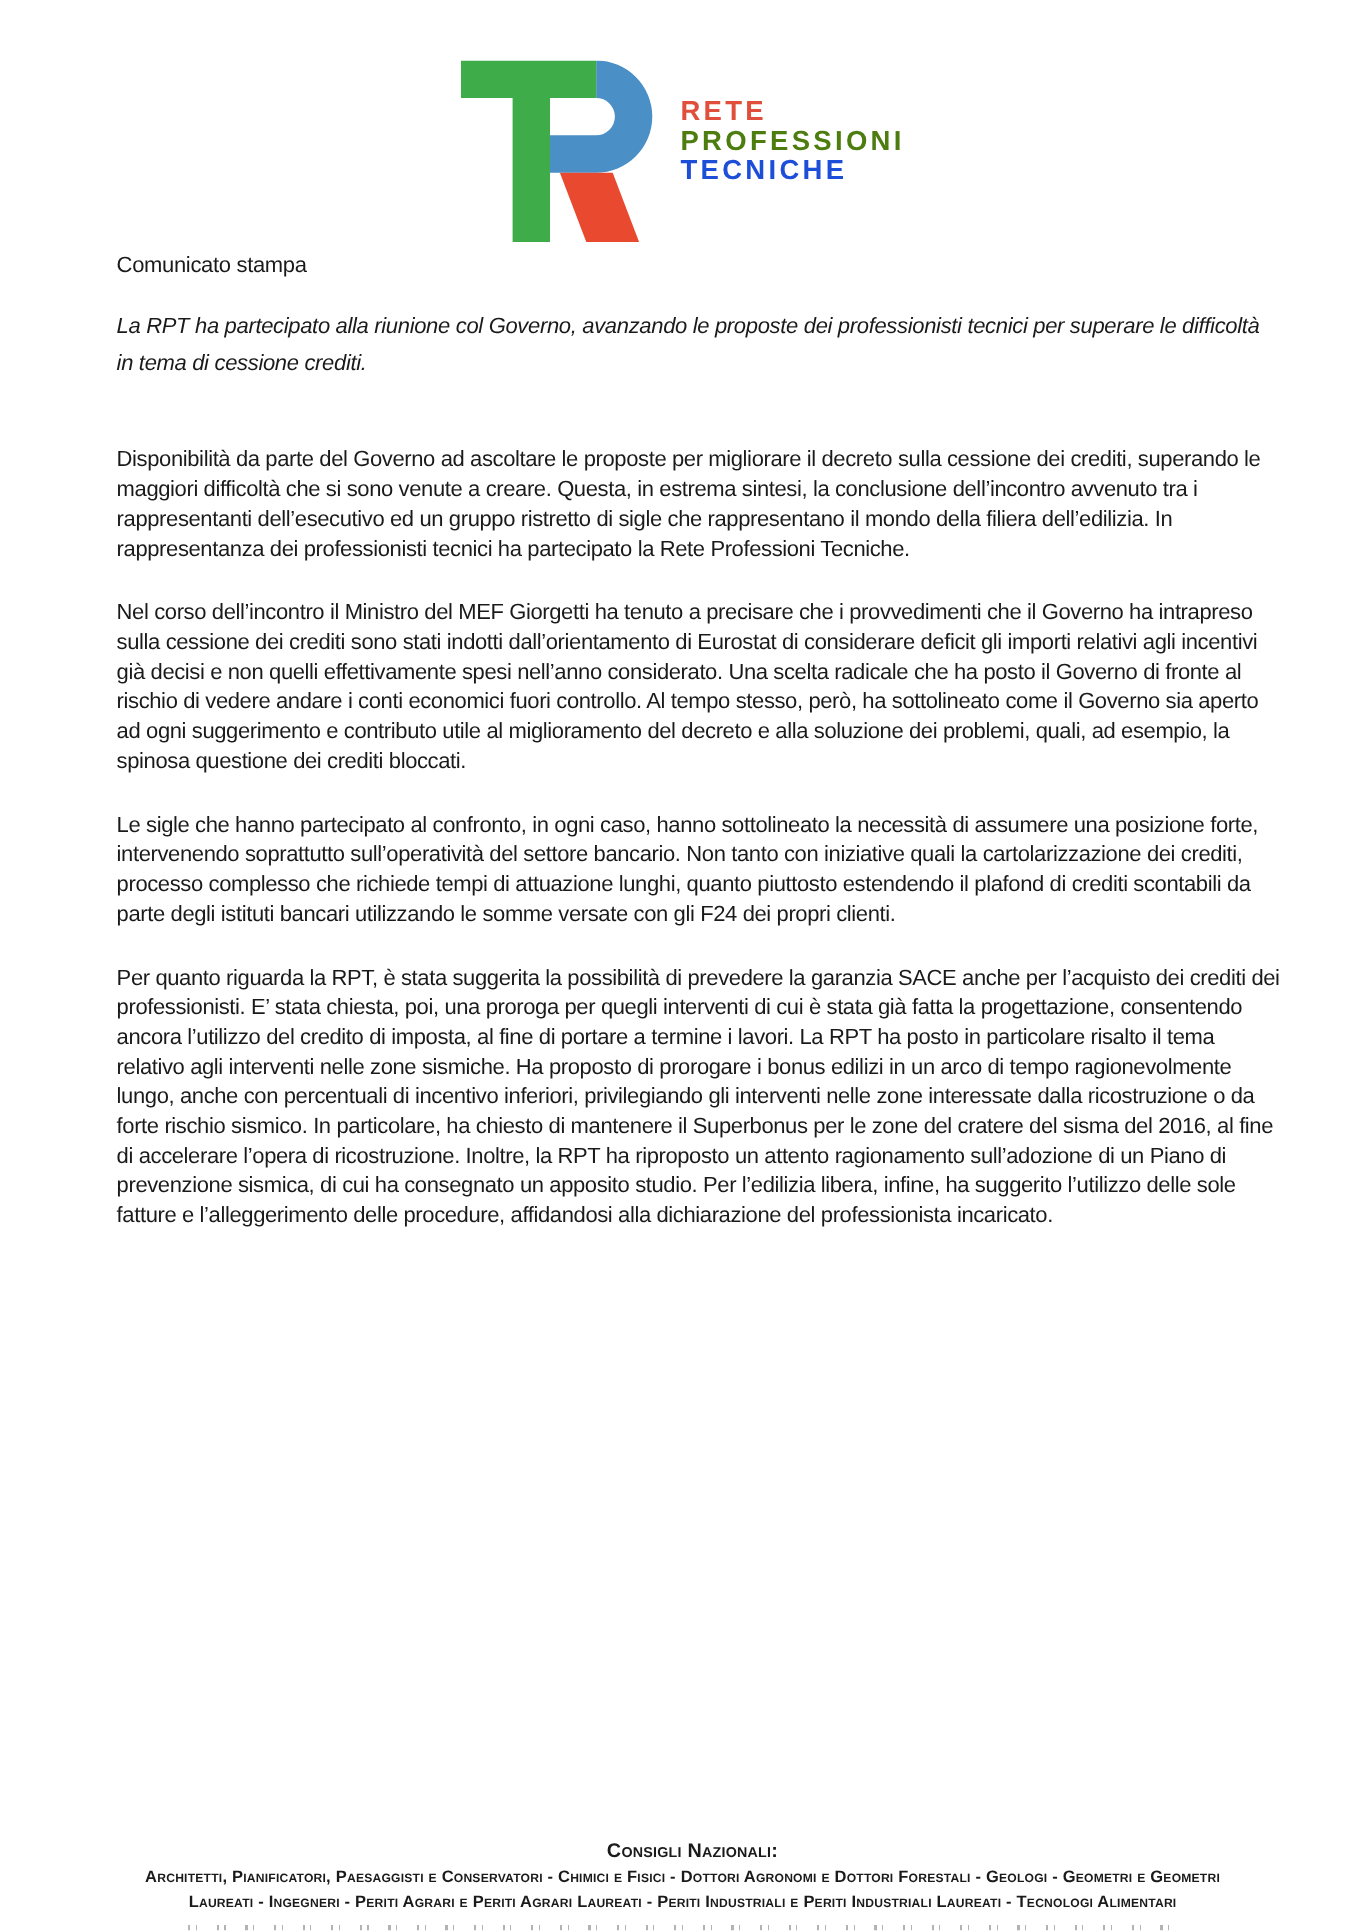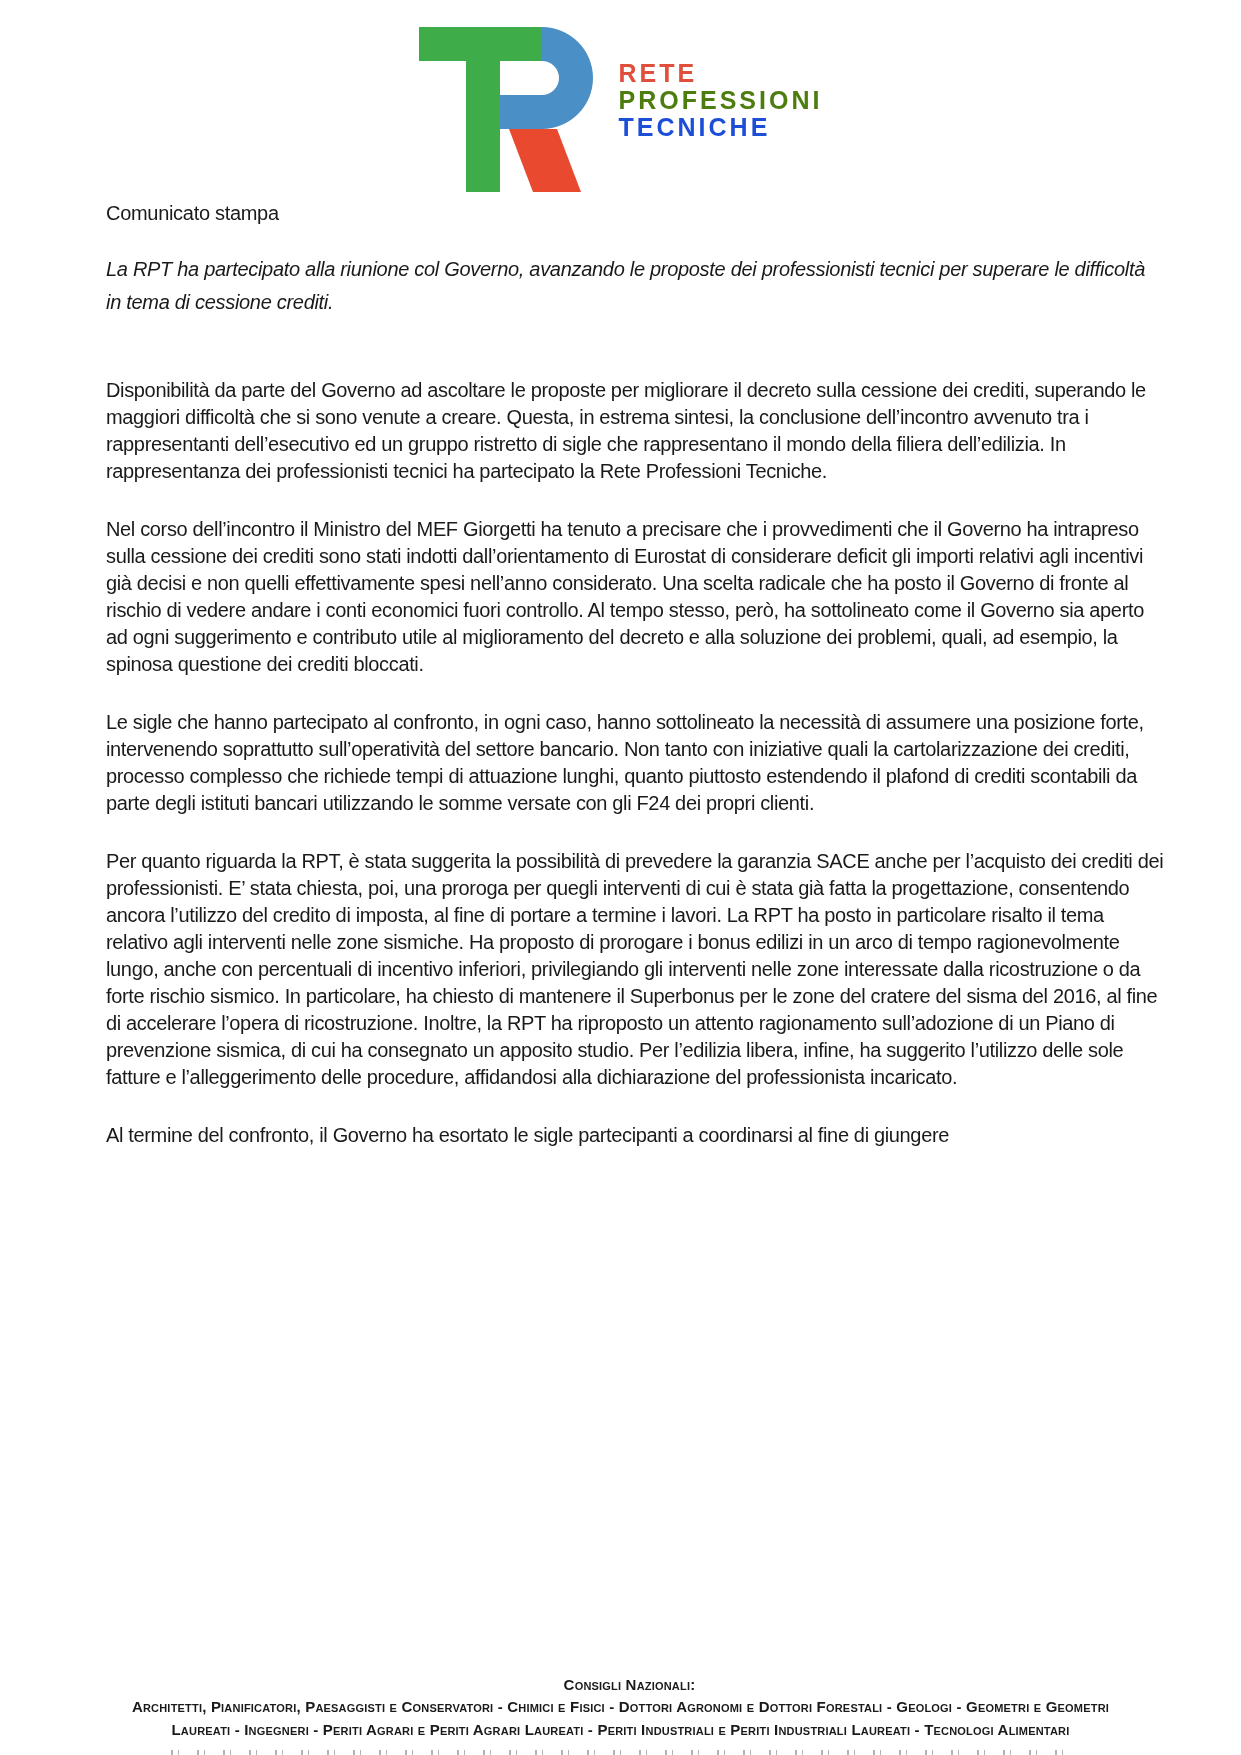--- a/index.html
+++ b/index.html
@@ -13,21 +13,21 @@
     color: #1a1a1a;
   }
   .page {
     position: relative;
     width: 1241px;
     height: 1755px;
   }
 
   
   .logo-row {
-    padding-top: 27px;
+    padding-top: 55px;
     display: flex;
     justify-content: center;
     align-items: flex-start;
     gap: 20px;
   }
   .logo-mark { width: 180px; height: 165px; flex: 0 0 auto; }
   .logo-wordmark {
     margin-top: 33px;
     display: flex;
     flex-direction: column;
@@ -72,21 +72,21 @@
 
   
   .footer {
     position: absolute;
     left: 0;
     bottom: 0;
     width: 1241px;
     text-align: center;
   }
   .footer-consigli-label {
-    font-size: 15px;
+    font-size: 18px;
     font-weight: bold;
     font-variant: small-caps;
     letter-spacing: 0.2px;
     padding-left: 18px;
   }
   .footer-consigli-list {
     margin: 2px auto 0 auto;
     width: 1025px;
     font-size: 15px;
     font-weight: bold;
@@ -151,21 +151,20 @@
     <div class="kicker">Comunicato stampa</div>
 
 
     <div class="doc-subtitle">La RPT ha partecipato alla riunione col Governo, avanzando le proposte dei professionisti tecnici per superare le difficoltà in tema di cessione crediti.</div>
 
     <div class="body-copy">
       <p>Disponibilità da parte del Governo ad ascoltare le proposte per migliorare il decreto sulla cessione dei crediti, superando le maggiori difficoltà che si sono venute a creare. Questa, in estrema sintesi, la conclusione dell’incontro avvenuto tra i rappresentanti dell’esecutivo ed un gruppo ristretto di sigle che rappresentano il mondo della filiera dell’edilizia. In rappresentanza dei professionisti tecnici ha partecipato la Rete Professioni Tecniche.</p>
       <p>Nel corso dell’incontro il Ministro del MEF Giorgetti ha tenuto a precisare che i provvedimenti che il Governo ha intrapreso sulla cessione dei crediti sono stati indotti dall’orientamento di Eurostat di considerare deficit gli importi relativi agli incentivi già decisi e non quelli effettivamente spesi nell’anno considerato. Una scelta radicale che ha posto il Governo di fronte al rischio di vedere andare i conti economici fuori controllo. Al tempo stesso, però, ha sottolineato come il Governo sia aperto ad ogni suggerimento e contributo utile al miglioramento del decreto e alla soluzione dei problemi, quali, ad esempio, la spinosa questione dei crediti bloccati.</p>
       <p>Le sigle che hanno partecipato al confronto, in ogni caso, hanno sottolineato la necessità di assumere una posizione forte, intervenendo soprattutto sull’operatività del settore bancario. Non tanto con iniziative quali la cartolarizzazione dei crediti, processo complesso che richiede tempi di attuazione lunghi, quanto piuttosto estendendo il plafond di crediti scontabili da parte degli istituti bancari utilizzando le somme versate con gli F24 dei propri clienti.</p>
       <p>Per quanto riguarda la RPT, è stata suggerita la possibilità di prevedere la garanzia SACE anche per l’acquisto dei crediti dei professionisti. E’ stata chiesta, poi, una proroga per quegli interventi di cui è stata già fatta la progettazione, consentendo ancora l’utilizzo del credito di imposta, al fine di portare a termine i lavori. La RPT ha posto in particolare risalto il tema relativo agli interventi nelle zone sismiche. Ha proposto di prorogare i bonus edilizi in un arco di tempo ragionevolmente lungo, anche con percentuali di incentivo inferiori, privilegiando gli interventi nelle zone interessate dalla ricostruzione o da forte rischio sismico. In particolare, ha chiesto di mantenere il Superbonus per le zone del cratere del sisma del 2016, al fine di accelerare l’opera di ricostruzione. Inoltre, la RPT ha riproposto un attento ragionamento sull’adozione di un Piano di prevenzione sismica, di cui ha consegnato un apposito studio. Per l’edilizia libera, infine, ha suggerito l’utilizzo delle sole fatture e l’alleggerimento delle procedure, affidandosi alla dichiarazione del professionista incaricato.</p>
-      <p>Al termine del confronto, il Governo ha esortato le sigle partecipanti a coordinarsi al fine di giungere</p>
     </div>
   </div>
 
   <div class="footer">
     <div class="footer-consigli-label">Consigli Nazionali:</div>
     <div class="footer-consigli-list">Architetti, Pianificatori, Paesaggisti e Conservatori - Chimici e Fisici - Dottori Agronomi e Dottori Forestali - Geologi - Geometri e Geometri Laureati - Ingegneri - Periti Agrari e Periti Agrari Laureati - Periti Industriali e Periti Industriali Laureati - Tecnologi Alimentari</div>
     <div class="cutoff-line"></div>
   </div>
 
 </div>

